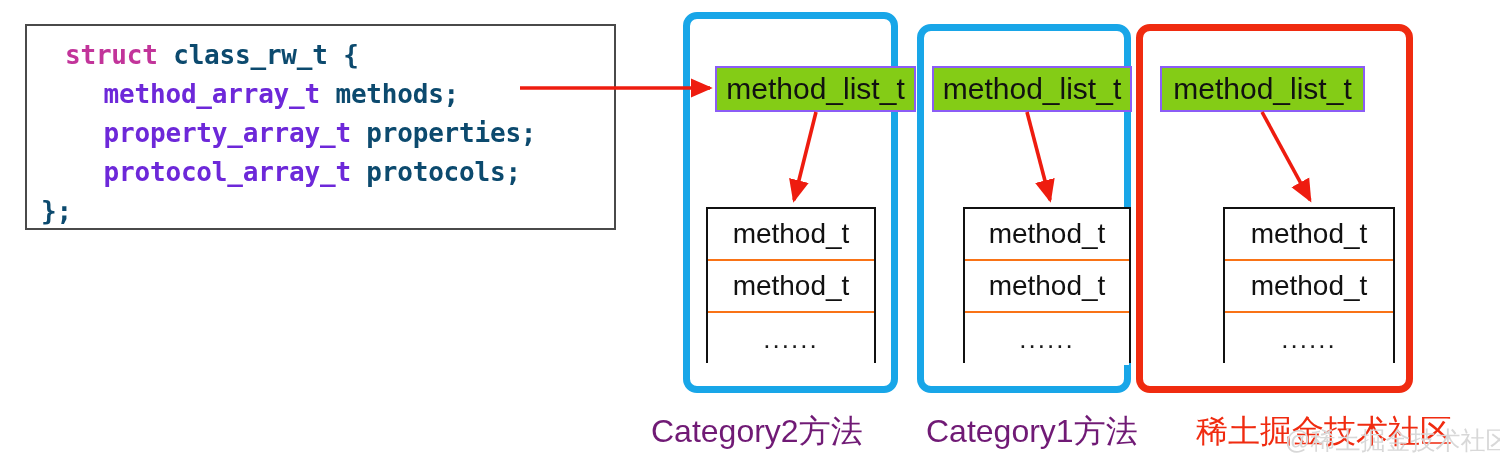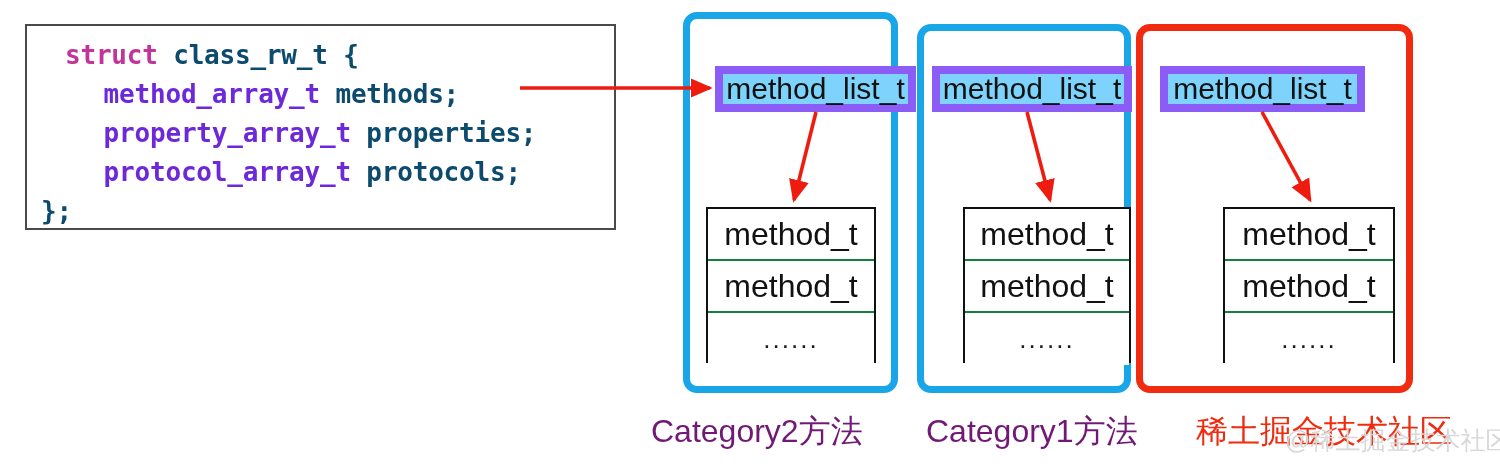--- a/index.html
+++ b/index.html
@@ -54,22 +54,22 @@
     border-radius: 14px;
     background: transparent;
   }
   .group.blue { border: 7px solid #18a6e8; }
   .group.red  { border: 7px solid #f02b10; }
 
   
   .mlist {
     position: absolute;
     box-sizing: border-box;
-    border: 8px solid #8b5cf6;
-    background: #7dd3fc;
+    border: 2px solid #8b5cf6;
+    background: #84cc16;
     display: flex;
     align-items: center;
     justify-content: center;
     font-size: 30px;
     color: #111111;
     z-index: 6;
   }
 
   
   .mstack {
@@ -78,23 +78,23 @@
     border: 2px solid #111111;
     background: #ffffff;
     z-index: 4;
   }
   .mstack .cell {
     box-sizing: border-box;
     height: 52px;
     display: flex;
     align-items: center;
     justify-content: center;
-    font-size: 32px;
+    font-size: 28px;
     color: #111111;
-    border-bottom: 2px solid #15803d;
+    border-bottom: 2px solid #f97316;
     background: #ffffff;
   }
   .mstack .cell:last-child { border-bottom: none; }
   .mstack .cell.dots {
     font-size: 26px;
     letter-spacing: 2px;
     color: #1a1a1a;
   }
 
   

